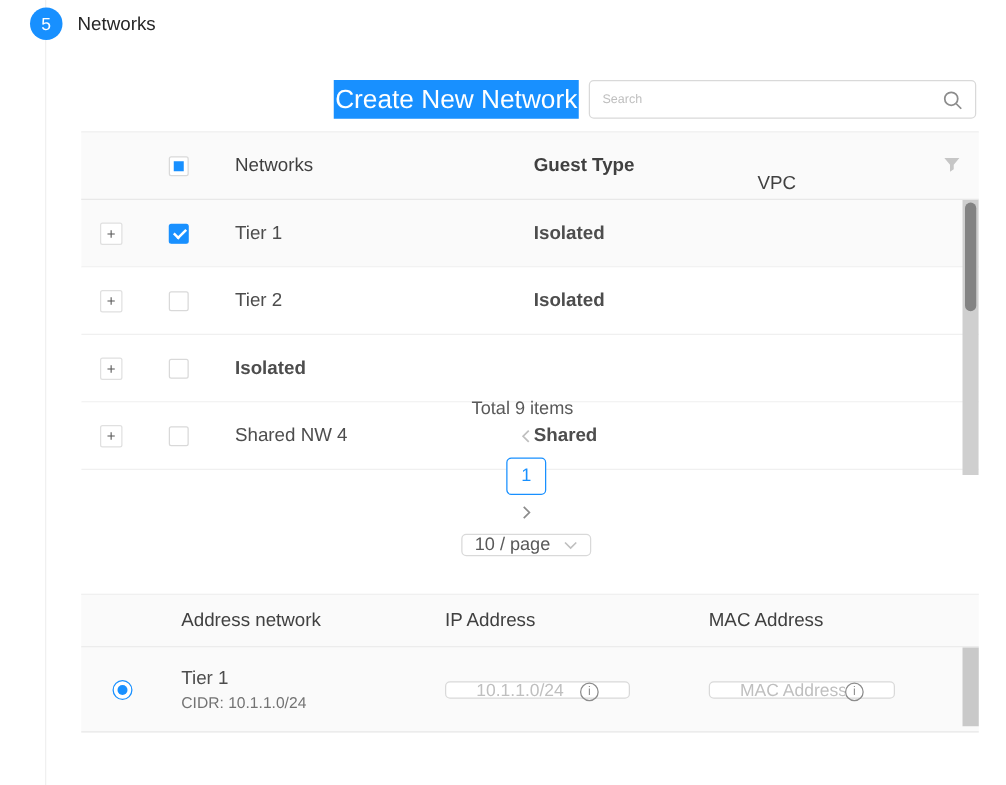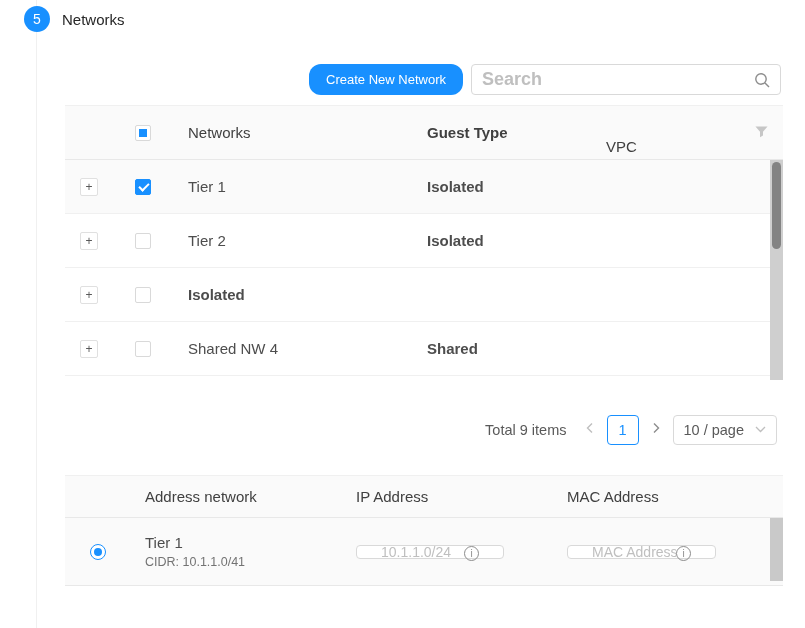--- a/index.html
+++ b/index.html
@@ -16,29 +16,29 @@
   .step-circle {
     position:absolute; left:24px; top:6px; width:26px; height:26px; border-radius:50%;
     background:#1890ff; color:#fff; font-size:14px; line-height:26px; text-align:center;
   }
   .step-title { position:absolute; left:62px; top:11px; font-size:15px; color:#262626; }
 
   
   .toolbar { position:absolute; left:65px; top:64px; width:716px; height:31px;
     display:flex; justify-content:flex-end; gap:8px; }
   .btn-primary {
-    background:#1890ff; color:#fff; border:none; border-radius:12px;
-    font-family:inherit; font-size:13px; width:154px; height:31px; cursor:pointer;
+    background:#1890ff; color:#fff; border:none; border-radius:0;
+    font-family:inherit; font-size:21px; width:196px; height:31px; cursor:pointer;
   }
   .search-box {
     width:310px; height:31px; border:1px solid #d9d9d9; border-radius:4px; background:#fff;
     display:flex; align-items:center; padding:0 10px;
   }
   .search-box input {
-    flex:1; border:none; outline:none; font-family:inherit; font-size:18px; color:#3b82f6; background:transparent;font-weight:bold;
+    flex:1; border:none; outline:none; font-family:inherit; font-size:10px; color:#3b82f6; background:transparent;
   }
   .search-box input::placeholder { color:#bfbfbf; }
   .icon-search { display:flex; align-items:center; color:#8c8c8c; }
 
   
   .tbl { position:absolute; left:65px; width:718px; }
   .t-head { display:flex; align-items:center; background:#fafafa;
     border-top:1px solid #f0f0f0; border-bottom:1px solid #e8e8e8;
     color:#404040; font-size:15px; }
   .t-body { position:relative; }
@@ -80,21 +80,21 @@
   .vscroll { position:absolute; right:0; width:13px; background:#cfcfcf; }
   .vscroll .thumb { position:absolute; left:2px; width:9px; border-radius:5px; background:#838383; }
   .vscroll2 { position:absolute; right:0; width:13px; background:#c9c9c9; }
 
   
   .icon-filter { display:flex; align-items:center; }
 
   
   .pagination { position:absolute; left:65px; top:414px; width:712px; height:31px;
     display:flex; justify-content:flex-end; align-items:center; gap:8px;
-    font-size:14.5px; color:#595959; }
+    font-size:14.5px; color:#595959;flex-direction:column; }
   .pg-total { margin-right:6px; color:#595959; }
   .pg-arrow { display:flex; align-items:center; justify-content:center; width:18px; height:30px;
     cursor:pointer; background:none; border:none; padding:0; }
   .pg-prev { color:#bfbfbf; }
   .pg-next { color:#8c8c8c; }
   .pg-page { width:32px; height:30px; border:1px solid #1890ff; border-radius:4px; background:#fff;
     color:#1890ff; font-size:14.5px; line-height:28px; text-align:center; cursor:pointer; font-family:inherit; }
   .pg-size { height:30px; border:1px solid #d9d9d9; border-radius:4px; background:#fff;
     display:flex; align-items:center; gap:11px; padding:0 10px; color:#595959; cursor:pointer; }
   .pg-size .caret { display:flex; align-items:center; color:#bfbfbf; }
@@ -250,21 +250,21 @@
       <div class="c-ip">IP Address</div>
       <div class="c-mac">MAC Address</div>
     </div>
     <div class="t-body">
       <div class="t-row">
         <div class="c-radio">
             <span class="radio on"></span>
           </div>
         <div class="c-def">
           <div class="net-name">Tier 1</div>
-          <div class="net-cidr">CIDR: 10.1.1.0/41</div>
+          <div class="net-cidr">CIDR: 10.1.1.0/24</div>
         </div>
         <div class="c-ip">
           <div class="field">
             <input type="text" placeholder="10.1.1.0/24" style="">
             <span class="icon-info">i</span>
           </div>
         </div>
         <div class="c-mac">
           <div class="field" style="width:149px;">
             <input type="text" placeholder="MAC Address" style="">

